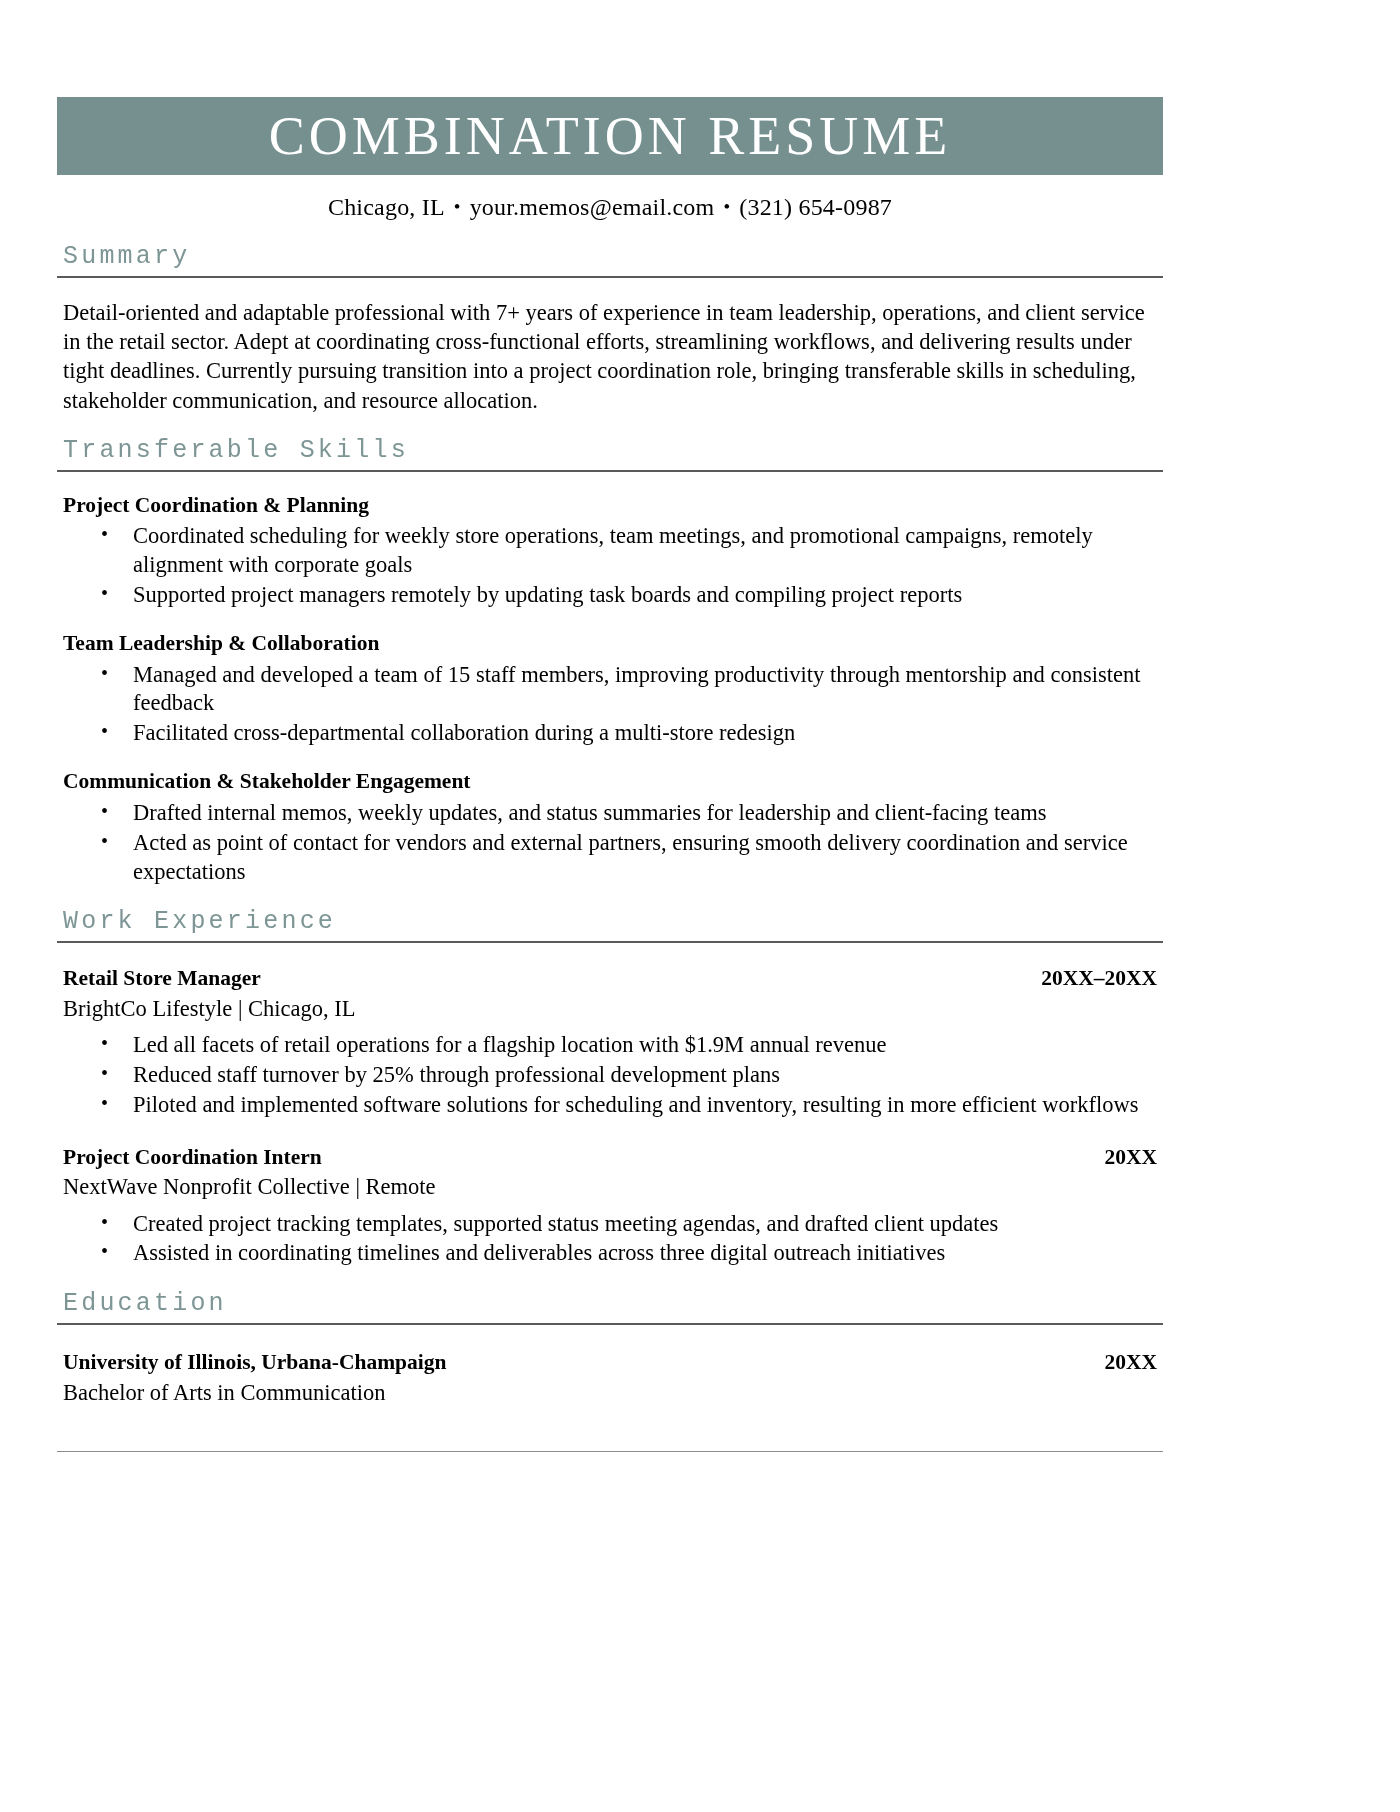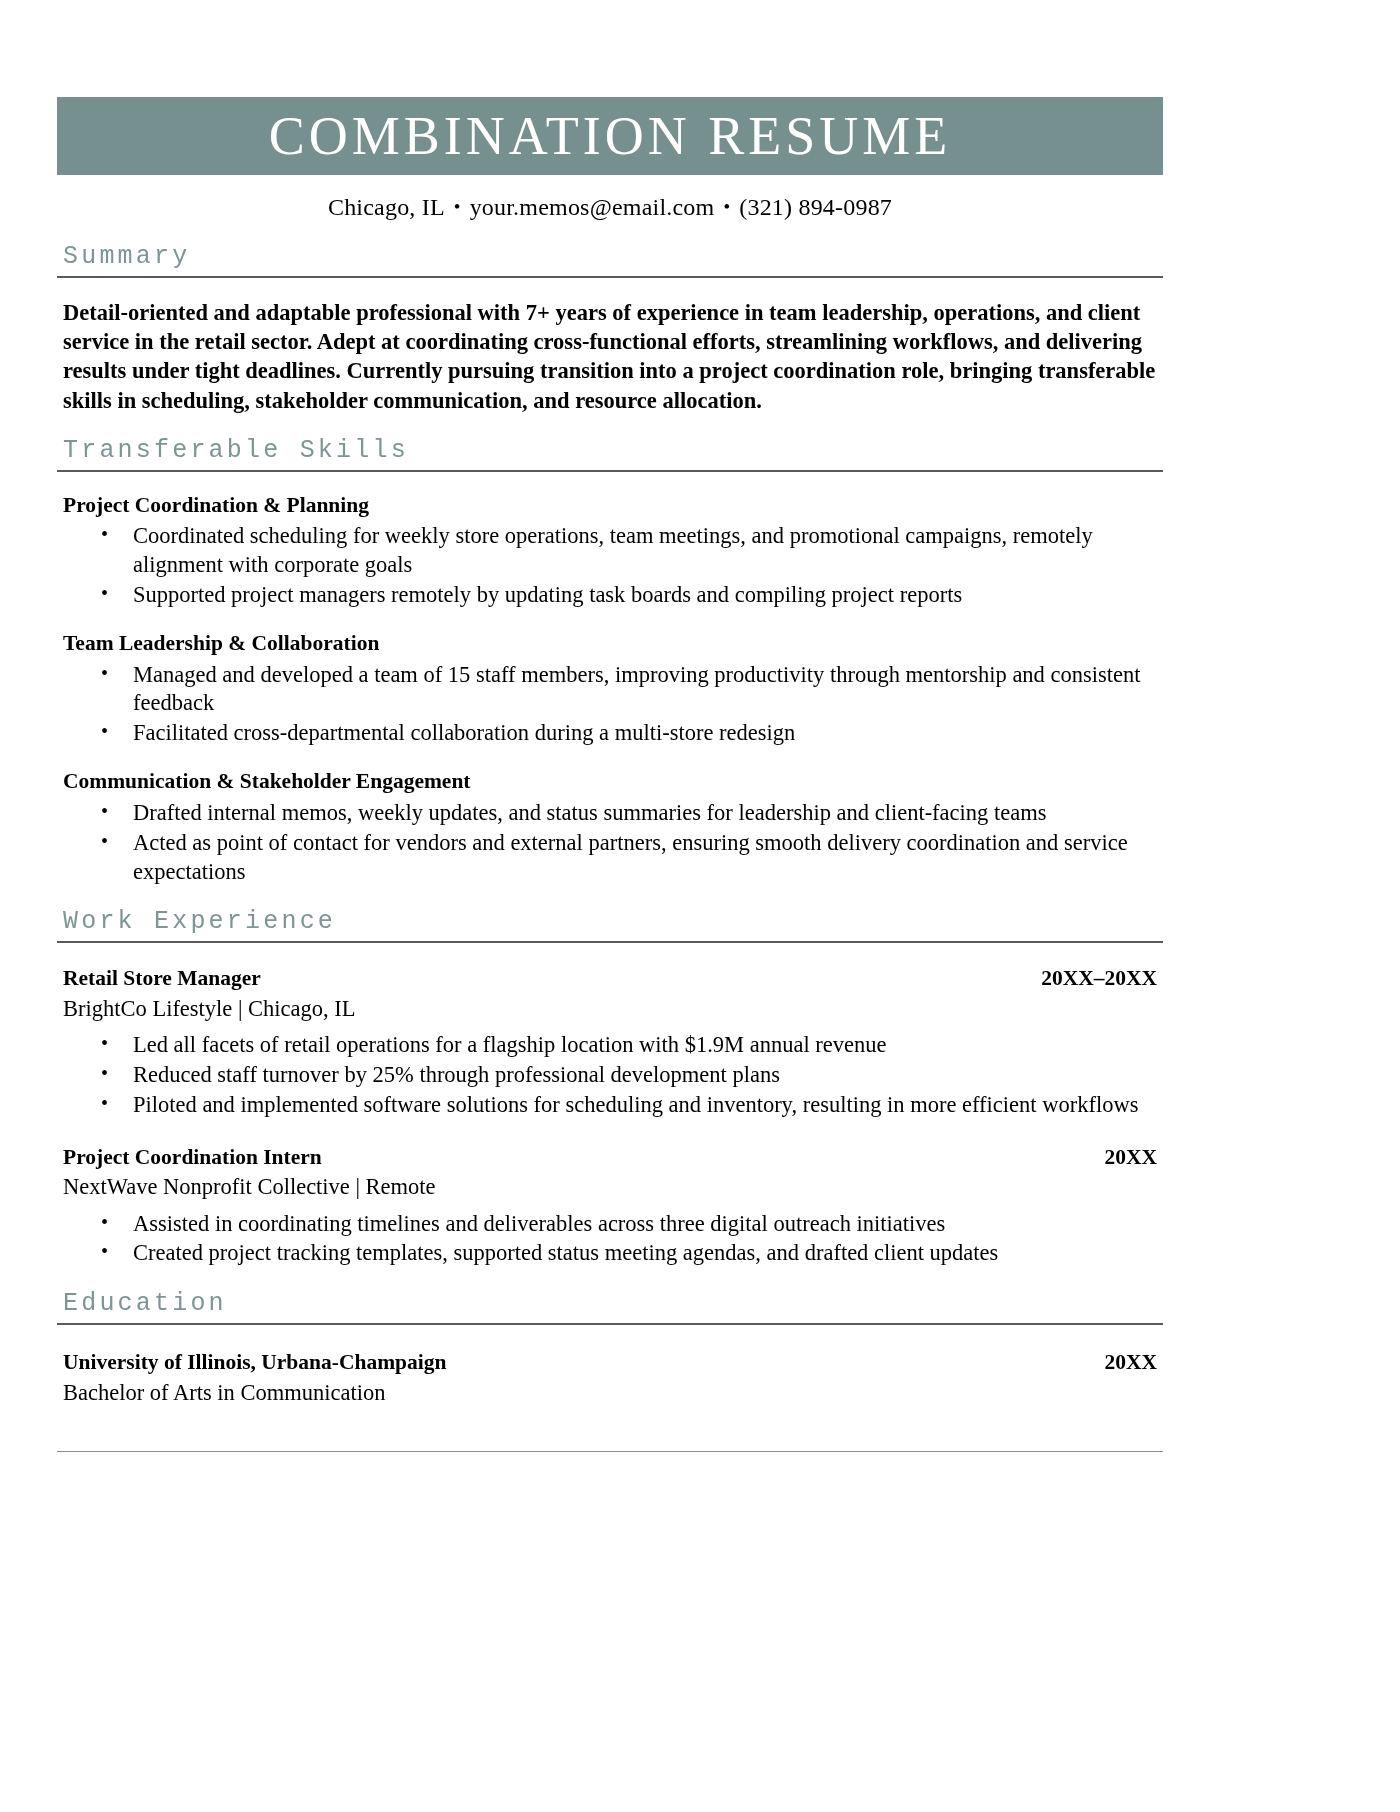--- a/index.html
+++ b/index.html
@@ -87,21 +87,20 @@
     width: 100%;
     height: 0;
   }
 
   
   .body-text {
     font-size: 22.5px;
     line-height: 1.30;
     padding: 0 6px;
     text-align: left;
-    font-weight: bold;
   }
   .summary-block {
     margin-top: 20px;
     margin-bottom: 4px;
   }
 
   
   .skill-group { margin-top: 20px; }
   .skill-group:first-child { margin-top: 22px; }
   .group-title {
@@ -165,21 +164,21 @@
 <body>
 
 <div class="page">
   <div class="sheet">
 
     <div class="banner">
       <div class="banner-title">COMBINATION RESUME</div>
     </div>
 
     <div class="contact">
-      <span>Chicago, IL</span><span class="sep">•</span><span>your.memos@email.com</span><span class="sep">•</span><span>(321) 894-0987</span>
+      <span>Chicago, IL</span><span class="sep">•</span><span>your.memos@email.com</span><span class="sep">•</span><span>(321) 654-0987</span>
     </div>
 
     <div class="section">
       <div class="section-head">Summary</div>
       <div class="rule"></div>
       <div class="body-text summary-block">Detail-oriented and adaptable professional with 7+ years of experience in team leadership, operations, and client service in the retail sector. Adept at coordinating cross-functional efforts, streamlining workflows, and delivering results under tight deadlines. Currently pursuing transition into a project coordination role, bringing transferable skills in scheduling, stakeholder communication, and resource allocation.</div>
     </div>
 
     <div class="section">
       <div class="section-head">Transferable Skills</div>
@@ -227,22 +226,22 @@
         </ul>
       </div>
 
       <div class="entry">
         <div class="entry-row">
           <span class="entry-title">Project Coordination Intern</span>
           <span class="entry-date">20XX</span>
         </div>
         <div class="entry-sub">NextWave Nonprofit Collective | Remote</div>
         <ul class="bullets">
+          <li>Created project tracking templates, supported status meeting agendas, and drafted client updates</li>
           <li>Assisted in coordinating timelines and deliverables across three digital outreach initiatives</li>
-          <li>Created project tracking templates, supported status meeting agendas, and drafted client updates</li>
         </ul>
       </div>
     </div>
 
     <div class="section">
       <div class="section-head">Education</div>
       <div class="rule"></div>
 
       <div class="edu-entry">
         <div class="entry-row">

